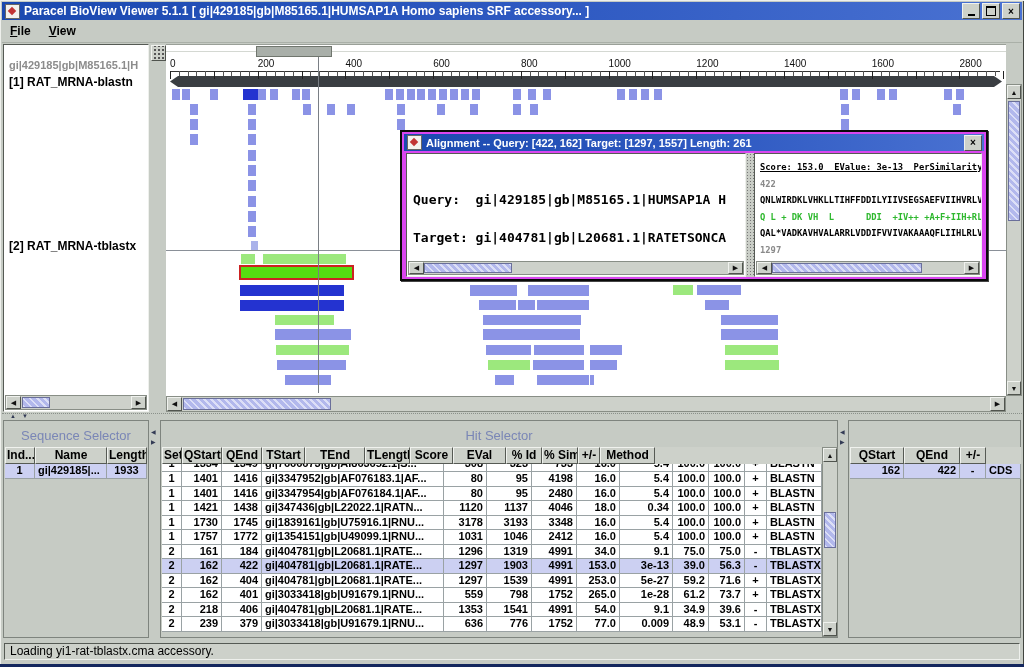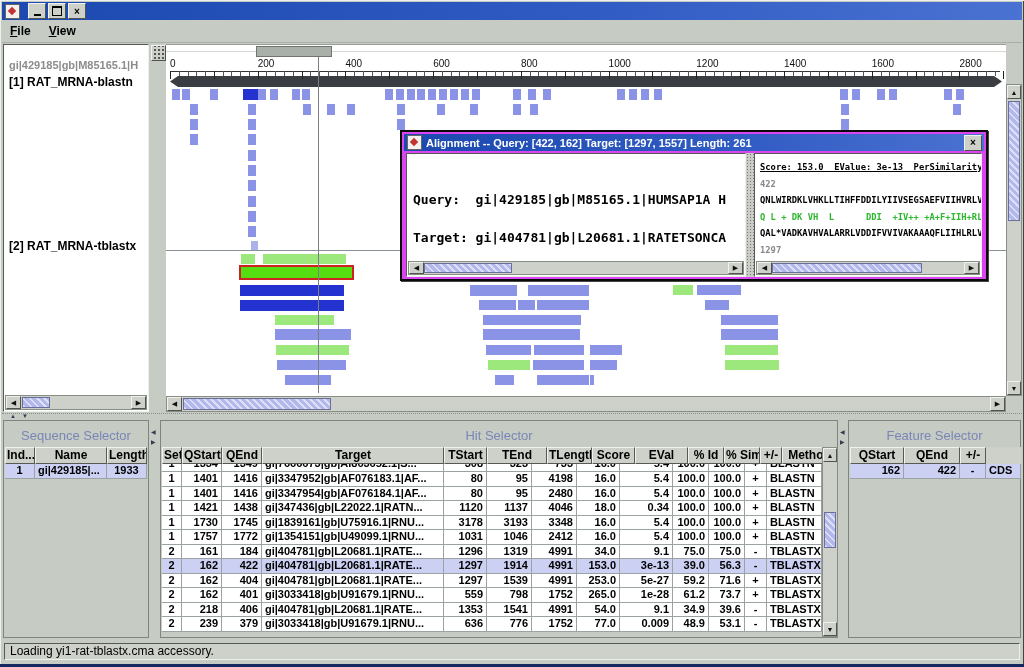--- a/index.html
+++ b/index.html
@@ -131,20 +131,21 @@
     border:1px solid;border-color:#555a54 #eef0ec #eef0ec #555a54;font-size:12px;color:#000;
     line-height:15px;padding-left:5px;}
 </style>
 </head>
 <body>
 
 <div class="window">
 
   <div class="titlebar">
     <span class="app-icon"></span>
+    <span class="title-text">Paracel BioView Viewer 5.1.1 [ gi|429185|gb|M85165.1|HUMSAP1A Homo sapiens SRF accessory... ]</span>
     <span class="win-btns">
       <span class="wbtn">
           <span class="g-min"></span>
         </span>
       <span class="wbtn">
           <span class="g-max"></span>
         </span>
       <span class="wbtn">
           <span>×</span>
         </span>
@@ -380,21 +381,20 @@
     <span class="tri r">▶</span>
   </div>
 
   <div class="bottom-panel hit-sel">
     <div class="panel-title">Hit Selector</div>
     <div class="ptable" id="hittable">
         <div class="trow thead">
           <div class="tcell" style="width: 20px;">Set</div>
           <div class="tcell" style="width: 40px;">QStart</div>
           <div class="tcell" style="width: 40px;">QEnd</div>
-          <div class="tcell" style="width: 182px;">Target</div>
           <div class="tcell" style="width: 43px;">TStart</div>
           <div class="tcell" style="width: 60px;">TEnd</div>
           <div class="tcell" style="width: 45px;">TLength</div>
           <div class="tcell" style="width: 43px;">Score</div>
           <div class="tcell" style="width: 53px;">EVal</div>
           <div class="tcell" style="width: 36px;">% Id</div>
           <div class="tcell" style="width: 36px;">% Sim</div>
           <div class="tcell" style="width: 22px;">+/-</div>
           <div class="tcell" style="width: 55px;">Method</div>
         </div>
@@ -504,21 +504,21 @@
           <div class="tcell ar" style="width: 36px;">75.0</div>
           <div class="tcell ac" style="width: 22px;">-</div>
           <div class="tcell al" style="width: 55px;">TBLASTX</div>
         </div>
         <div class="trow sel">
           <div class="tcell ac" style="width: 20px;">2</div>
           <div class="tcell ar" style="width: 40px;">162</div>
           <div class="tcell ar" style="width: 40px;">422</div>
           <div class="tcell al" style="width: 182px;">gi|404781|gb|L20681.1|RATE...</div>
           <div class="tcell ar" style="width: 43px;">1297</div>
-          <div class="tcell ar" style="width: 45px;">1914</div>
+          <div class="tcell ar" style="width: 45px;">1903</div>
           <div class="tcell ar" style="width: 45px;">4991</div>
           <div class="tcell ar" style="width: 43px;">153.0</div>
           <div class="tcell ar" style="width: 53px;">3e-13</div>
           <div class="tcell ar" style="width: 36px;">39.0</div>
           <div class="tcell ar" style="width: 36px;">56.3</div>
           <div class="tcell ac" style="width: 22px;">-</div>
           <div class="tcell al" style="width: 55px;">TBLASTX</div>
         </div>
         <div class="trow">
           <div class="tcell ac" style="width: 20px;">2</div>
@@ -587,21 +587,20 @@
       <div class="sb-btn" style="bottom:0">▼</div>
     </div>
   </div>
 
   <div class="vsplit2 vs2">
     <span class="tri l">◀</span>
     <span class="tri r">▶</span>
   </div>
 
   <div class="bottom-panel feat-sel">
-    <div class="panel-title">Feature Selector</div>
     <div class="ptable" id="feattable">
         <div class="trow thead">
           <div class="tcell" style="width: 54px;">QStart</div>
           <div class="tcell" style="width: 56px;">QEnd</div>
           <div class="tcell" style="width: 26px;">+/-</div>
           <div class="tcell" style="width: 35px; margin-top: 23px;">Type</div>
         </div>
         <div class="trow sel">
           <div class="tcell ar" style="width: 54px;">162</div>
           <div class="tcell ar" style="width: 56px;">422</div>

